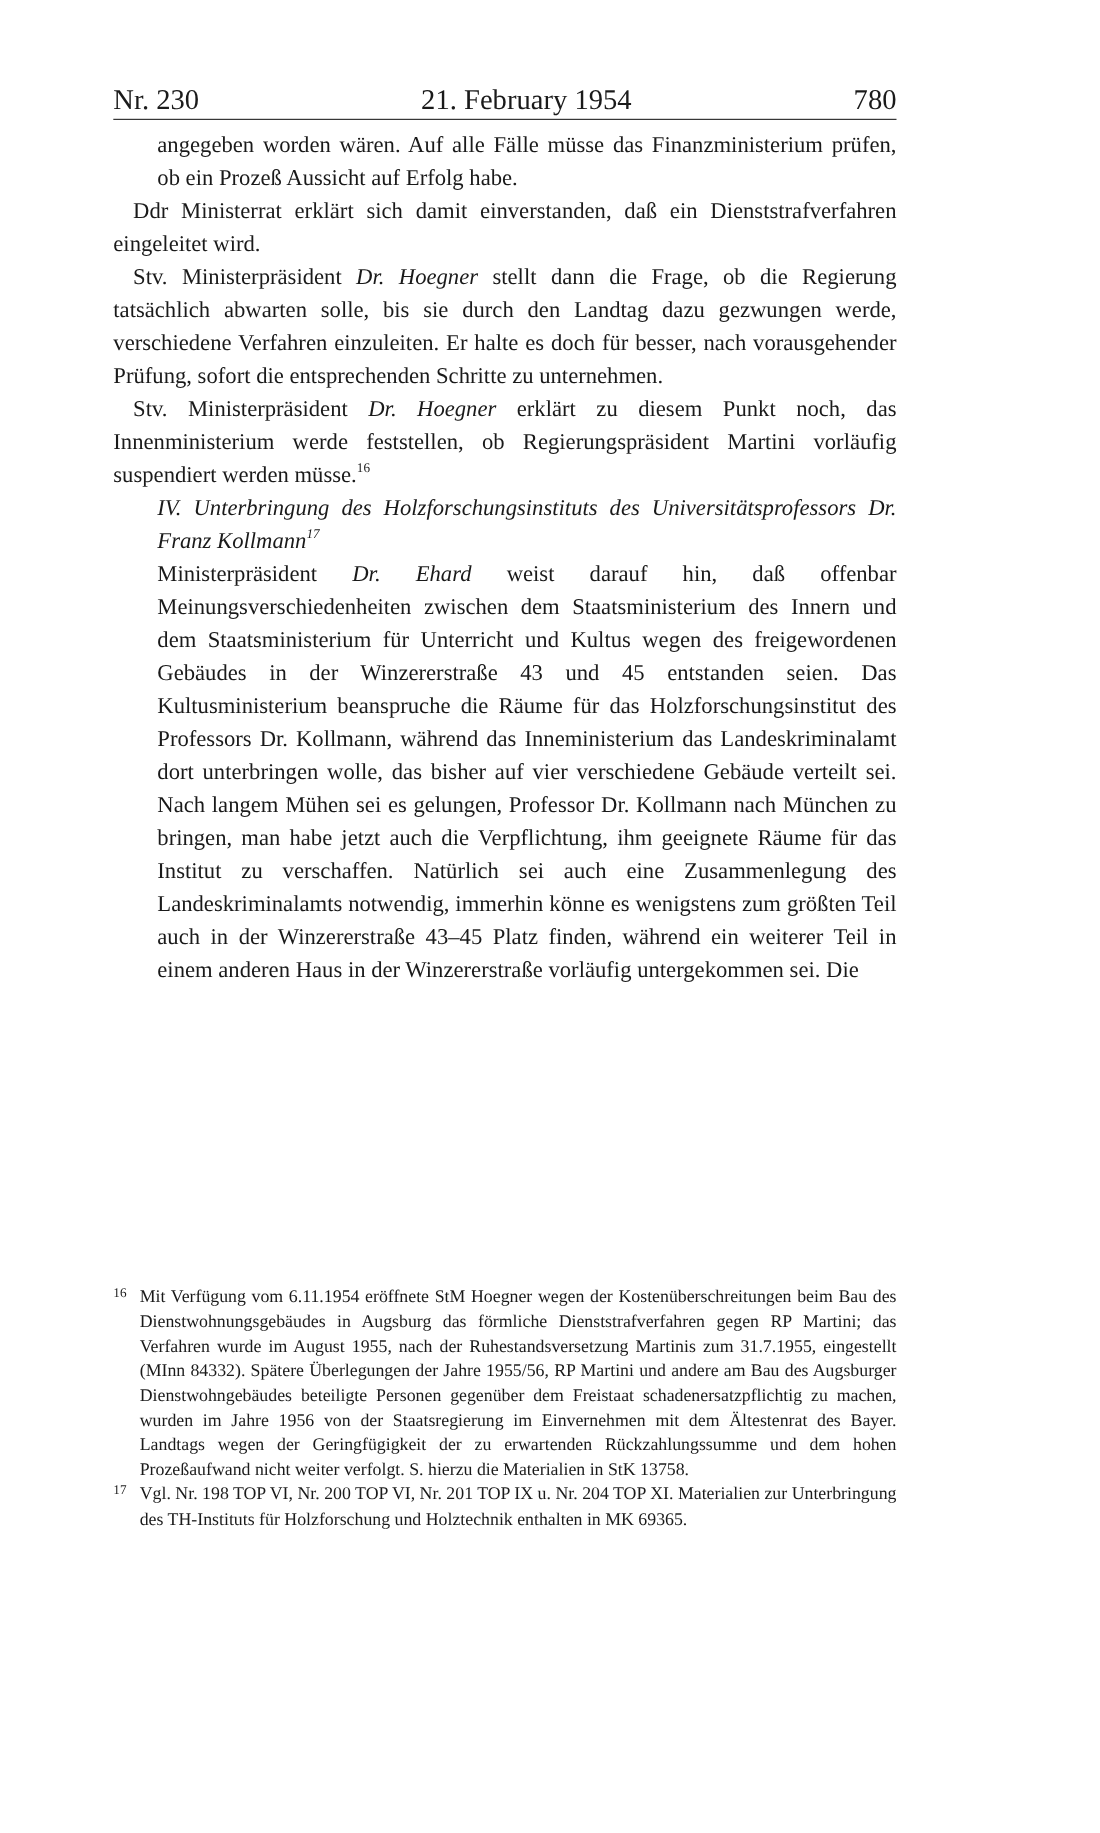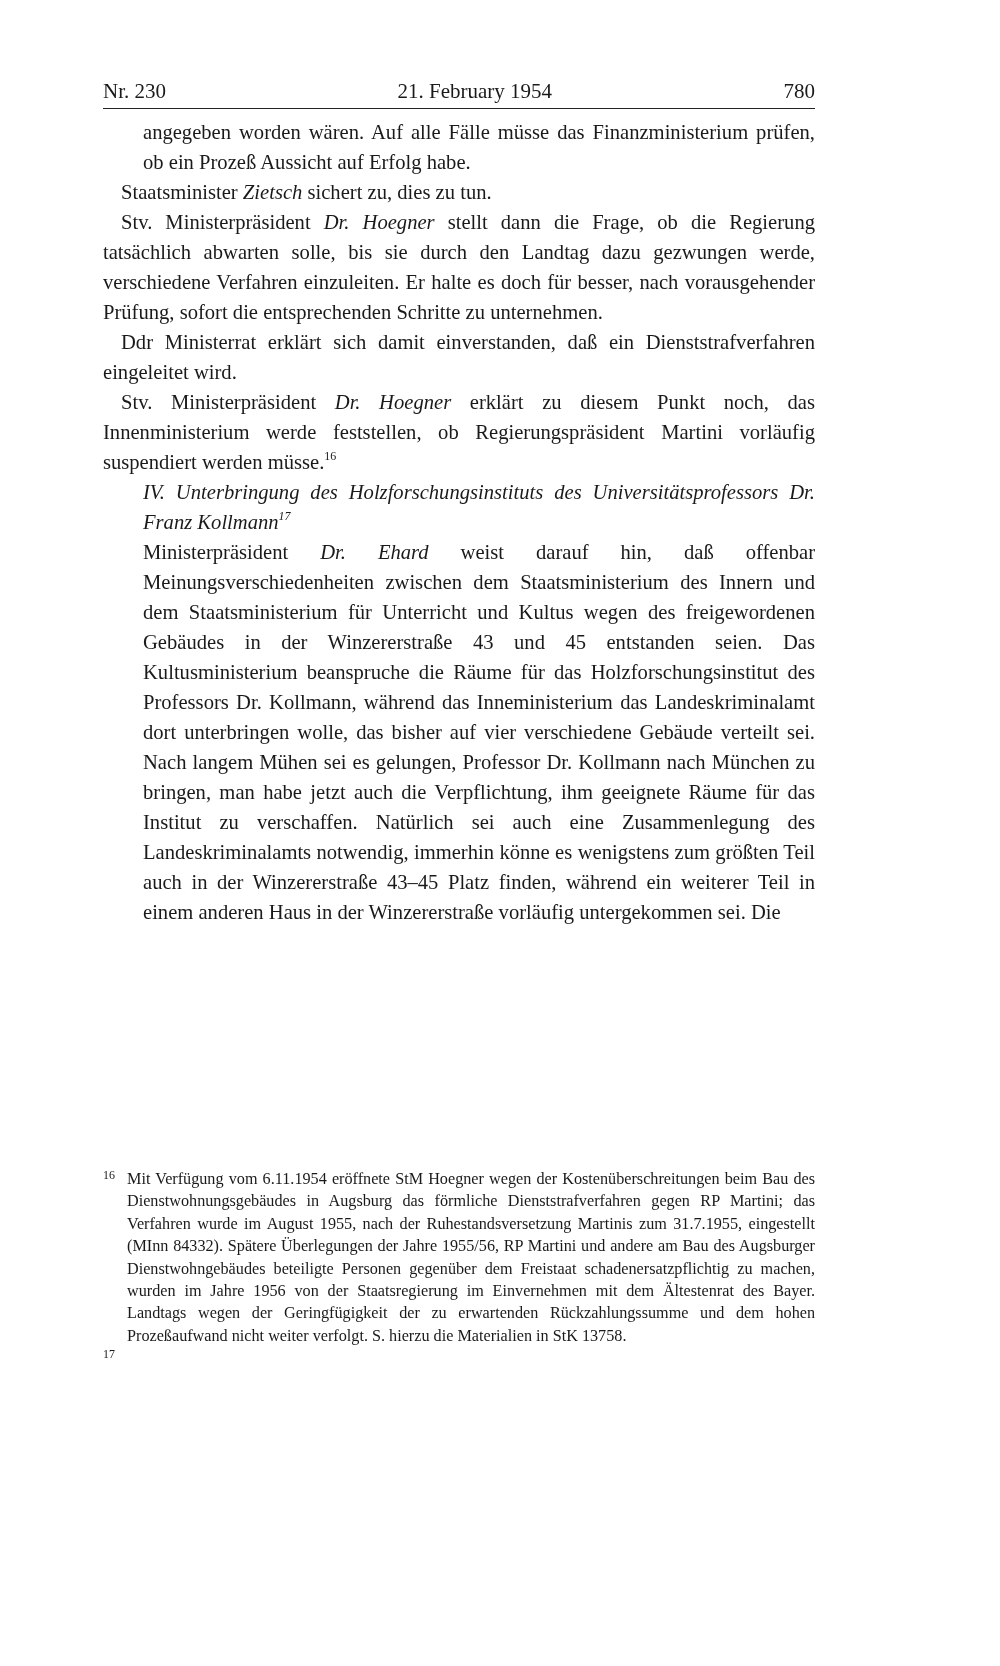--- a/index.html
+++ b/index.html
@@ -4,21 +4,21 @@
 <style>
   html, body { margin: 0; padding: 0; background: #ffffff; }
   body { width: 1000px; height: 1666px; position: relative; overflow: hidden; }
   .page {
     position: absolute; left: 103px; top: 78px; width: 712px;
     font-family: "Liberation Serif", "DejaVu Serif", serif;
     color: #1a1a1a;
   }
   .running-head {
     display: flex; justify-content: space-between; align-items: center;
-    font-size: 21px; line-height: 26px;
+    font-size: 26px; line-height: 26px;
     padding-bottom: 4px;
     border-bottom: 1.3px solid #222;
   }
   .body-text {
     margin-top: 8px;
     font-size: 20.6px; line-height: 30px;
     text-align: justify; hyphens: manual;
   }
   .body-text p { margin: 0; text-indent: 18px; }
   .body-text p.noindent { text-indent: 0; margin-left: 40px; }
@@ -42,36 +42,36 @@
 <div class="page">
   <div class="running-head">
     <span>Nr. 230</span>
     <span>21. February 1954</span>
     <span>780</span>
   </div>
 
   <div class="body-text">
     <p class="noindent">angegeben worden wären. Auf alle Fälle müsse das Finanzministerium prüfen, ob ein Prozeß Aussicht auf Erfolg habe.</p>
 
-    <p><span>Staatsminister </span><em>Zietsch</em><span> sichert zu, dies zu tun.</span></p>
+
+    <p>Ddr Ministerrat erklärt sich damit einverstanden, daß ein Dienststrafverfahren eingeleitet wird.</p>
 
     <p><span>Stv. Ministerpräsident </span><em>Dr. Hoegner</em><span> stellt dann die Frage, ob die Regierung tatsächlich abwarten solle, bis sie durch den Landtag dazu gezwungen werde, verschiedene Verfahren einzuleiten. Er halte es doch für besser, nach vorausgehender Prüfung, sofort die entsprechenden Schritte zu unternehmen.</span></p>
-
-    <p>Ddr Ministerrat erklärt sich damit einverstanden, daß ein Dienststrafverfahren eingeleitet wird.</p>
 
 
     <p><span>Stv. Ministerpräsident </span><em>Dr. Hoegner</em><span> erklärt zu diesem Punkt noch, das Innenministerium werde feststellen, ob Regierungspräsident Martini vorläufig suspendiert werden müsse.</span><sup>16</sup></p>
 
     <p class="noindent heading"><span>IV. Unterbringung des Holzforschungsinstituts des Universitätsprofessors Dr. Franz Kollmann</span><sup>17</sup></p>
 
     <p class="noindent"><span>Ministerpräsident </span><em>Dr. Ehard</em><span> weist darauf hin, daß offenbar Meinungsverschiedenheiten zwischen dem Staatsministerium des Innern und dem Staatsministerium für Unterricht und Kultus wegen des freigewordenen Gebäudes in der Winzererstraße 43 und 45 entstanden seien. Das Kultusministerium beanspruche die Räume für das Holzforschungsinstitut des Professors Dr. Kollmann, während das Inneministerium das Landeskriminalamt dort unterbringen wolle, das bisher auf vier verschiedene Gebäude verteilt sei. Nach langem Mühen sei es gelungen, Professor Dr. Kollmann nach München zu bringen, man habe jetzt auch die Verpflichtung, ihm geeignete Räume für das Institut zu verschaffen. Natürlich sei auch eine Zusammenlegung des Landeskriminalamts notwendig, immerhin könne es wenigstens zum größten Teil auch in der Winzererstraße 43–45 Platz finden, während ein weiterer Teil in einem anderen Haus in der Winzererstraße vorläufig untergekommen sei. Die</span></p>
   </div>
 </div>
 
 <div class="footnotes">
   <p class="fn">
     <span class="fn-num">16</span>
     <span>Mit Verfügung vom 6.11.1954 eröffnete StM Hoegner wegen der Kostenüberschreitungen beim Bau des Dienstwohnungsgebäudes in Augsburg das förmliche Dienststrafverfahren gegen RP Martini; das Verfahren wurde im August 1955, nach der Ruhestandsversetzung Martinis zum 31.7.1955, eingestellt (MInn 84332). Spätere Überlegungen der Jahre 1955/56, RP Martini und andere am Bau des Augsburger Dienstwohngebäudes beteiligte Personen gegenüber dem Freistaat schadenersatzpflichtig zu machen, wurden im Jahre 1956 von der Staatsregierung im Einvernehmen mit dem Ältestenrat des Bayer. Landtags wegen der Geringfügigkeit der zu erwartenden Rückzahlungssumme und dem hohen Prozeßaufwand nicht weiter verfolgt. S. hierzu die Materialien in StK 13758.</span>
   </p>
   <p class="fn">
     <span class="fn-num">17</span>
+    <span>Vgl. Nr. 198 TOP VI, Nr. 200 TOP VI, Nr. 201 TOP IX u. Nr. 204 TOP XI. Materialien zur Unterbringung des TH-Instituts für Holzforschung und Holztechnik enthalten in MK 69365.</span>
   </p>
 </div>
 
 </body></html>

